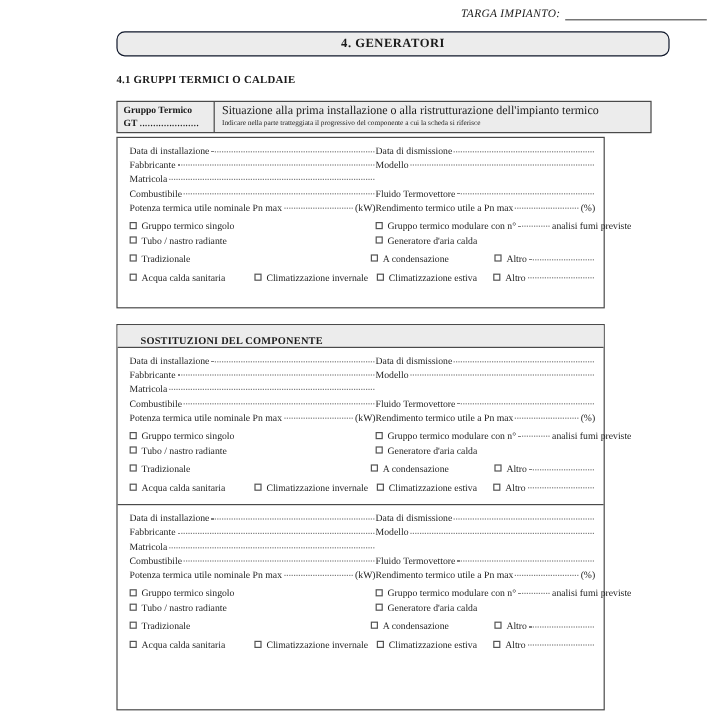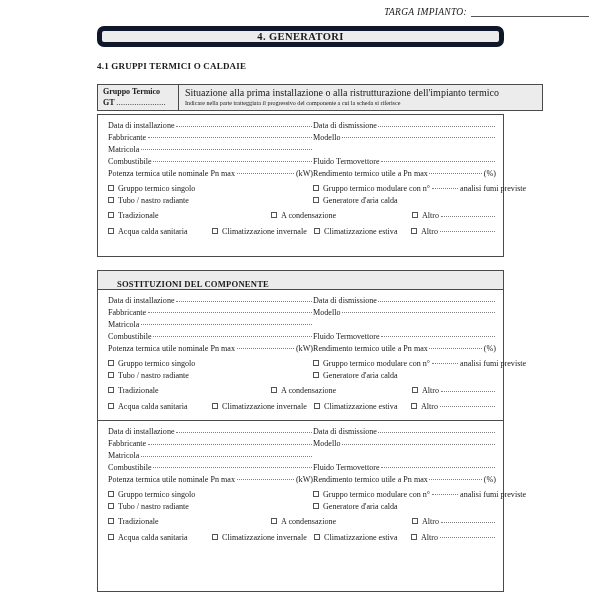--- a/index.html
+++ b/index.html
@@ -39,23 +39,23 @@
     width: 118px;
     border-bottom: 1px solid #555;
     height: 10px;
   }
 
   
   .banner {
     position: absolute;
     left: 97px;
     top: 26px;
-    width: 407px;
+    width: 461px;
     height: 21px;
-    border: 5px solid #0f172a;
+    border: 1px solid #0f172a;
     border-radius: 7px;
     background: #ececec;
     display: flex;
     align-items: center;
     justify-content: center;
     font-weight: bold;
     font-size: 10.5px;
     letter-spacing: .4px;
   }
 
@@ -164,21 +164,21 @@
     margin-right: 4px;
     position: relative;
     top: 0px;
     flex: 0 0 auto;
   }
   .citem { display: flex; align-items: baseline; white-space: nowrap; }
   .citem .lbl { white-space: nowrap; }
   .w-a { width: 205px; flex: 0 0 205px; }
   .w-b { flex: 1 1 auto; }
   .c-trad  { width: 163px; flex: 0 0 163px; }
-  .c-cond  { width: 141px; flex: 0 0 141px; }
+  .c-cond  { width: 141px; flex: 0 0 141px; justify-content: center; }
   .c-acs   { width: 104px; flex: 0 0 104px; }
   .c-inv   { width: 102px; flex: 0 0 102px; }
   .c-est   { width: 97px;  flex: 0 0 97px; }
   .c-altro { flex: 1 1 auto; min-width: 0; }
   .inl-dots {
     display: inline-block;
     width: 26px;
     border-bottom: 1.1px dotted #7e7e7e;
     position: relative;
     top: -2px;

